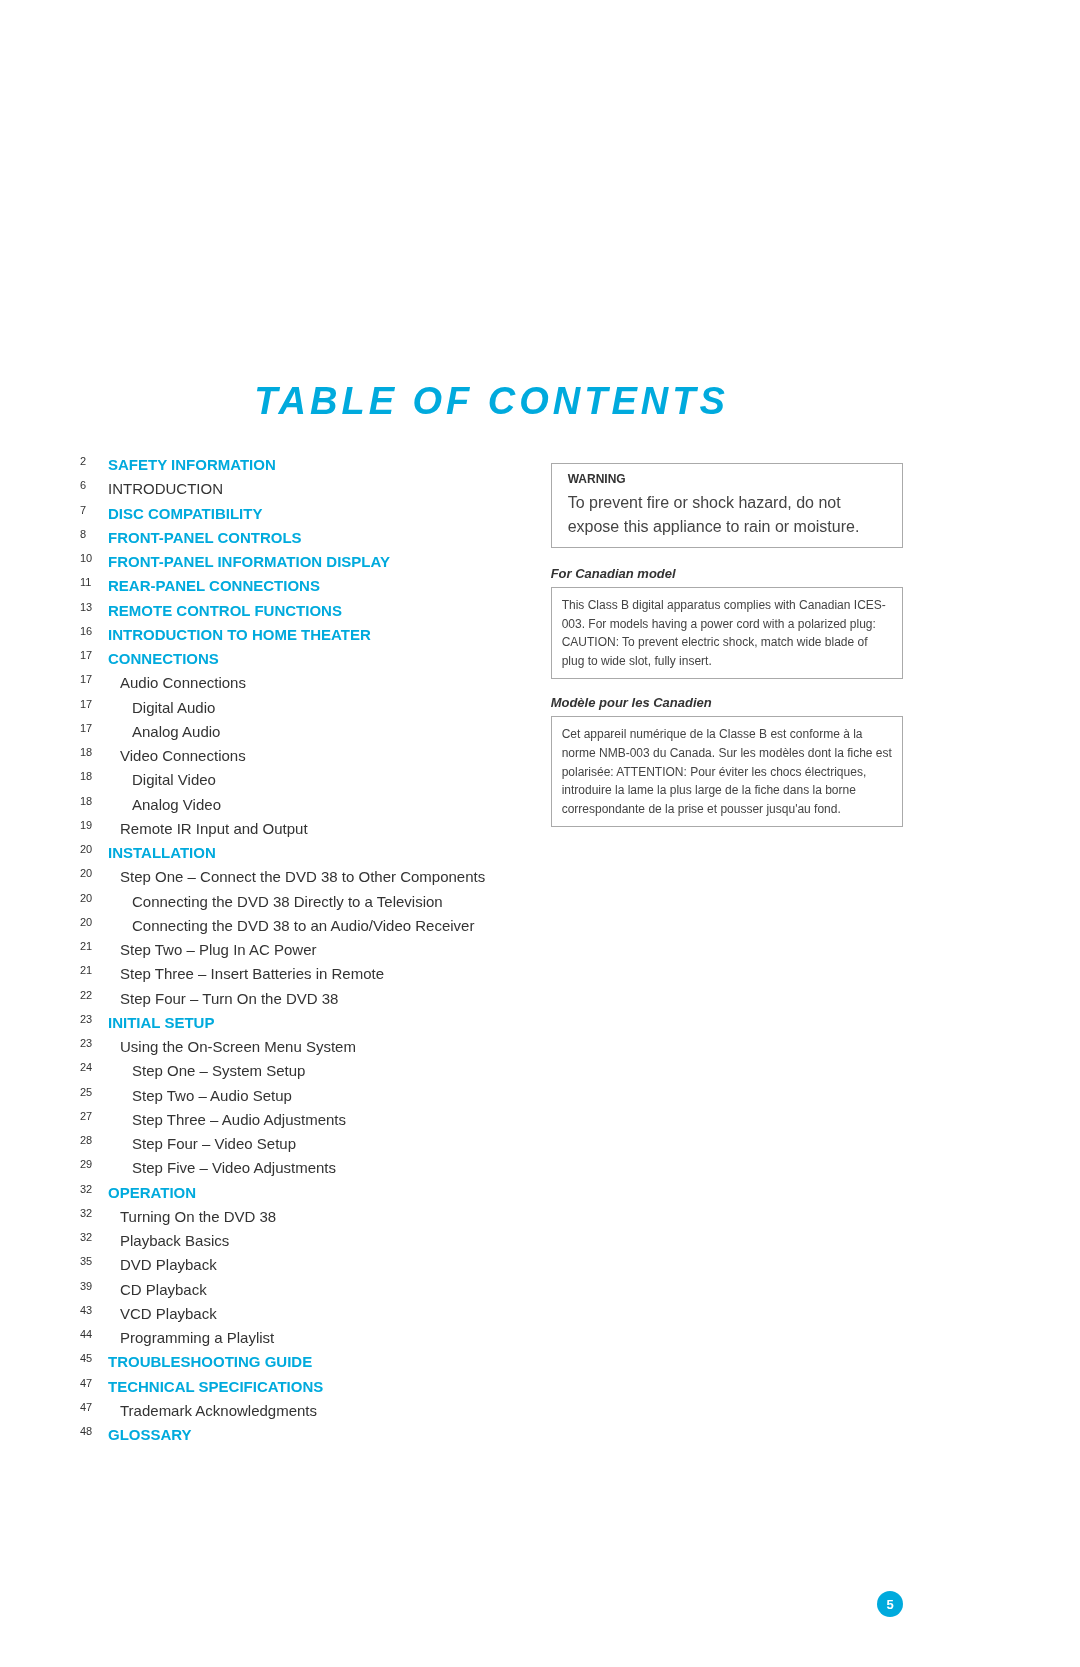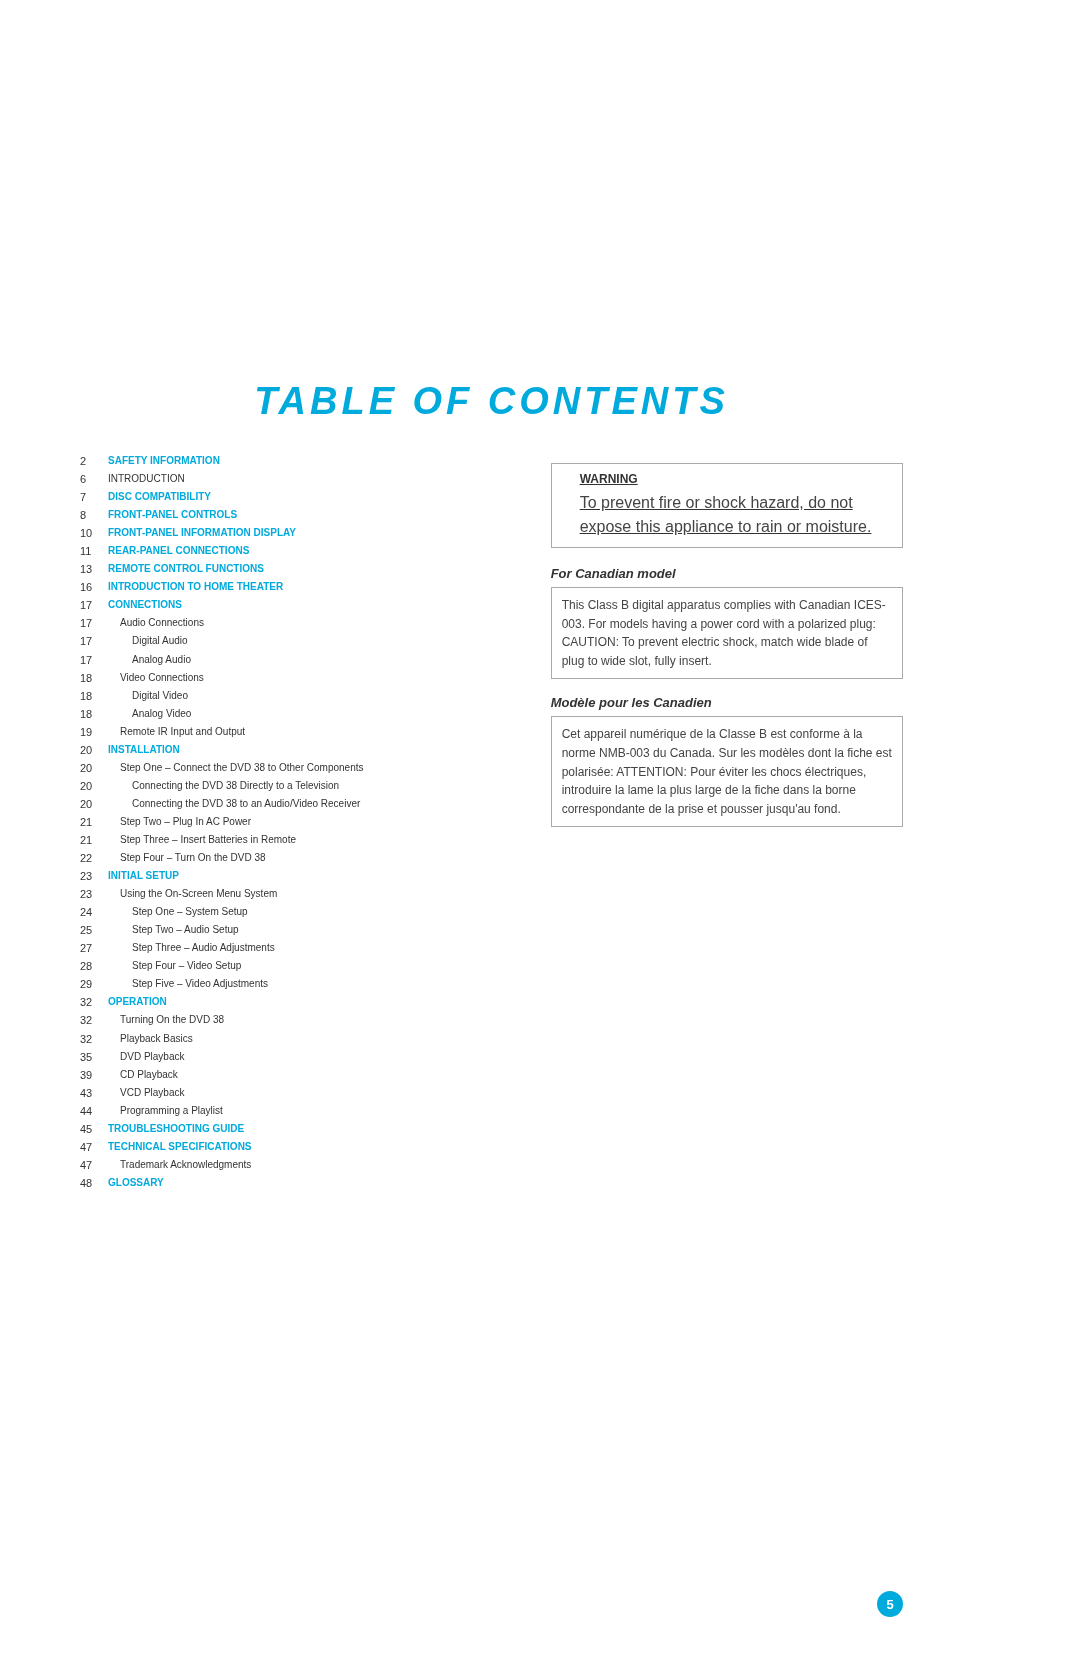--- a/index.html
+++ b/index.html
@@ -55,39 +55,38 @@
       font-size: 11px;
       line-height: 1.55;
     }
     .toc-num {
       min-width: 28px;
       font-size: 11px;
       color: #333;
       font-weight: normal;
     }
     .toc-label {
-      font-size: 10px;
+      font-size: 15px;
       color: #333;
     }
     .toc-label.bold-blue {
       font-weight: bold;
       color: #00aadd;
       text-transform: uppercase;
     }
     .toc-label.indent1 {
       padding-left: 12px;
     }
     .toc-label.indent2 {
       padding-left: 24px;
     }
     .warning-box {
       border: 1px solid #aaa;
-      padding: 8px 28px;
+      padding: 8px 16px;
       margin-bottom: 18px;
-      text-decoration: underline;
     }
     .warning-title {
       font-weight: bold;
       font-size: 12px;
       margin-bottom: 5px;
       color: #333;
     }
     .warning-text {
       font-size: 16px;
       line-height: 1.5;

